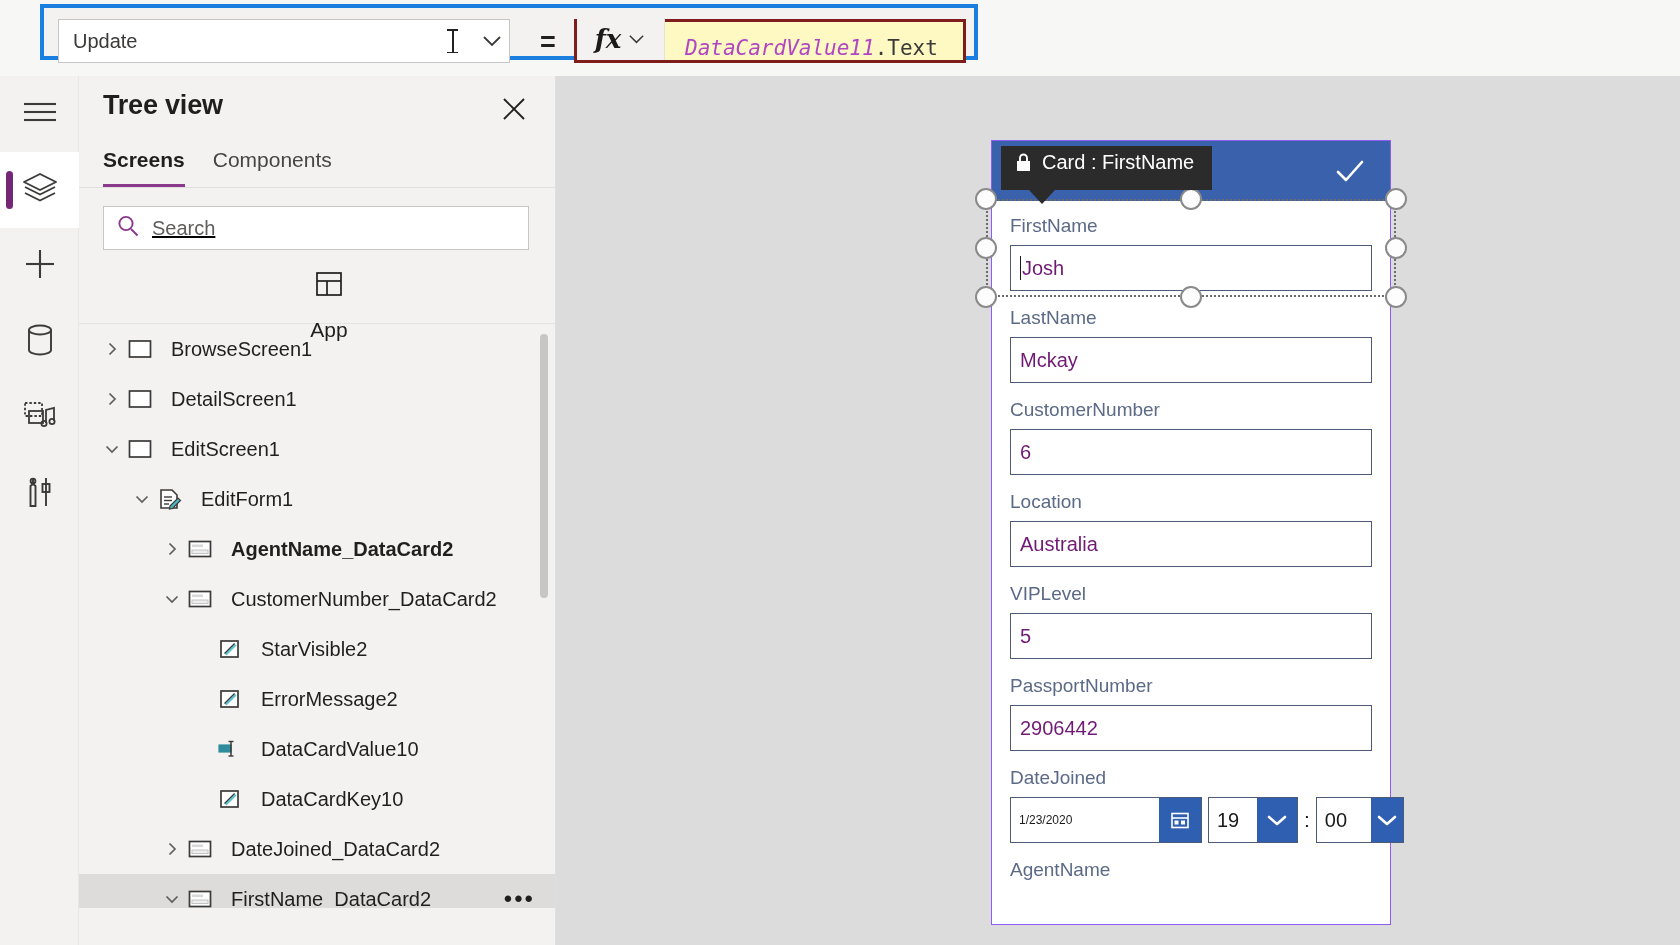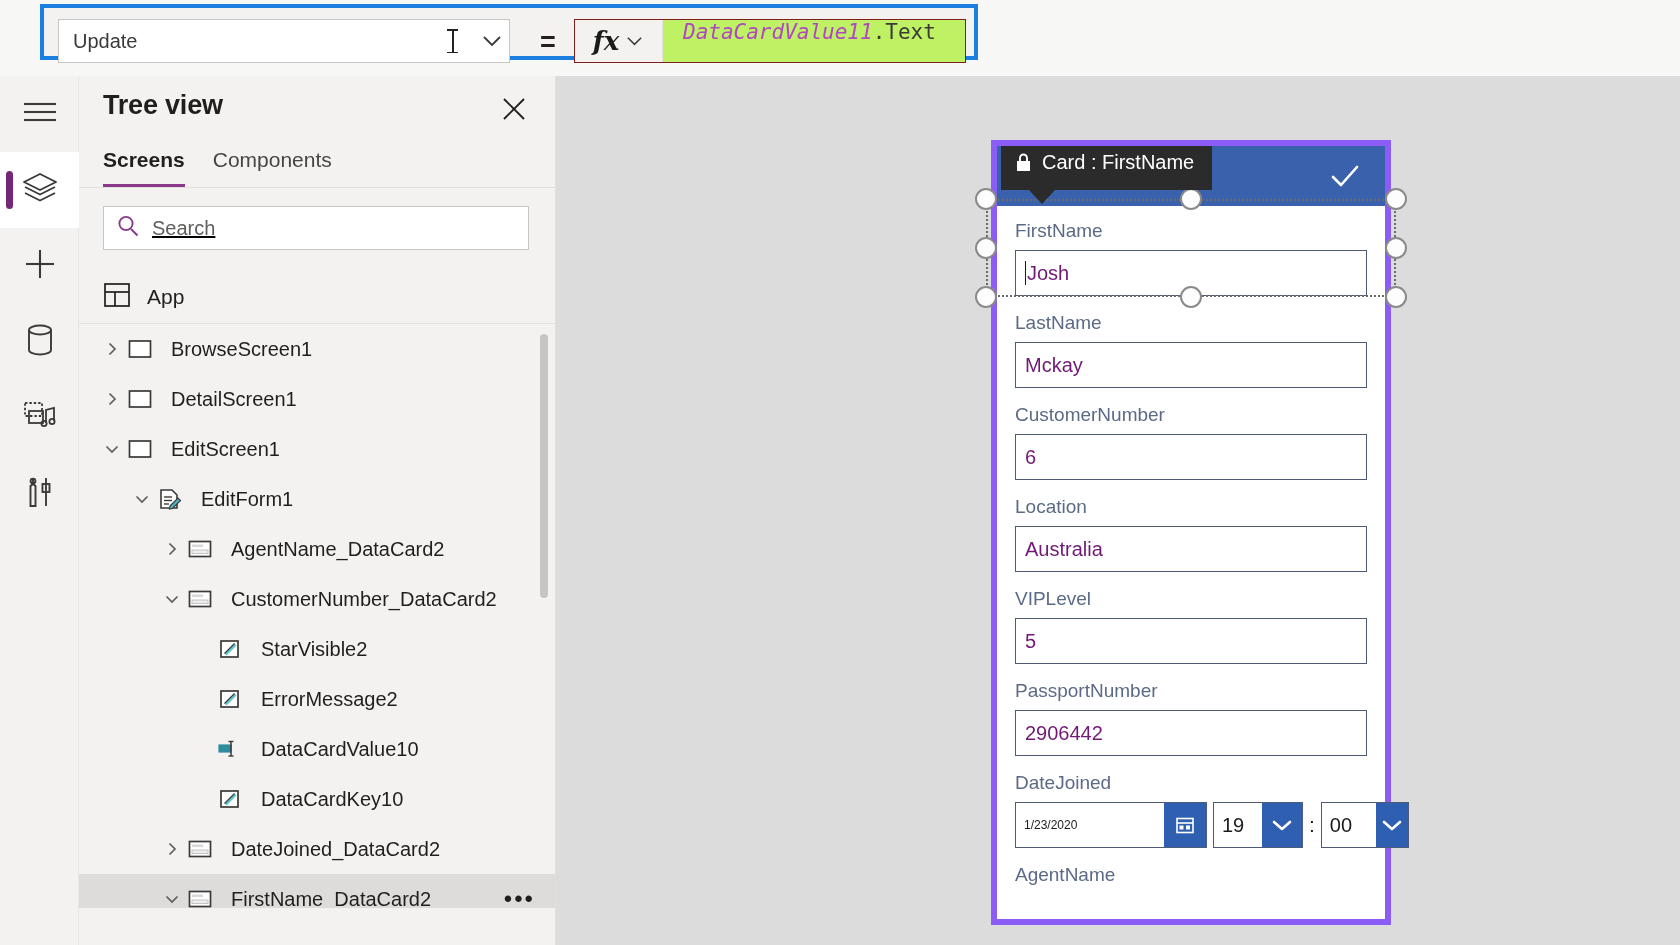--- a/index.html
+++ b/index.html
@@ -45,22 +45,22 @@
     color: #3b3a39;
   }
   .chev-sm svg { display: block; }
   .eq-sign {
     position: absolute; left: 484px; top: 16px; width: 40px; height: 36px;
     font-size: 27px; font-weight: 700; color: #201f1e;
     display: flex; align-items: center; justify-content: center;
   }
   .fx-box {
     position: absolute; left: 530px; top: 11px; width: 392px; height: 44px;
-    background: #bef264; border: 1px solid #7f1d1d;
-    display: flex; align-items: flex-start;
+    background: #fef9c3; border: 3px solid #7f1d1d;
+    display: flex; align-items: flex-end;
   }
   .fx-btn {
     width: 88px; height: 42px; display: flex; align-items: center; justify-content: center;
     gap: 5px; border-right: 1px solid #e3e1df; background: #f3f2f1;
   }
   .fx-glyph {
     font-family: "DejaVu Serif", serif; font-style: italic;
     font-size: 26px; font-weight: 700; color: #1b1a19; line-height: 1;
   }
   .formula-text {
@@ -114,21 +114,21 @@
     height: 3px; background: #8b3a8b;
   }
   .tv-search-wrap { padding: 18px 26px 0 24px; }
   .tv-search {
     height: 44px; background: #fff; border: 1px solid #c8c6c4;
     display: flex; align-items: center; gap: 12px; padding: 0 12px; text-decoration: underline;
   }
   .tv-search .ph { font-size: 20px; color: #605e5c; }
   .tv-app-row {
     margin: 20px 0 0 0; height: 54px; display: flex; align-items: center;
-    gap: 16px; padding-left: 24px; border-bottom: 1px solid #e6e4e2;
+    gap: 16px; padding-left: 24px; border-bottom: 1px solid #e6e4e2; flex-direction: column;
   }
   .tv-app-row .lbl { font-size: 21px; color: #201f1e; }
 
   .tv-scroll { position: relative; height: 584px; overflow: hidden; }
   .tv-track {
     position: absolute; right: 7px; top: 10px; width: 8px; height: 574px;
   }
   .tv-thumb {
     position: absolute; right: 0; top: 0; width: 8px; height: 264px;
     background: #c8c6c4; border-radius: 4px;
@@ -152,21 +152,21 @@
     font-size: 24px; letter-spacing: 2px; color: #201f1e; line-height: 1;
   }
 
   
   .canvas {
     position: absolute; left: 556px; top: 76px; width: 1124px; height: 869px;
     background: #dcdcdc;
   }
   .form-card {
     position: absolute; left: 435px; top: 64px; width: 400px; height: 785px;
-    background: #ffffff; border: 6px solid #8b5cf6;
+    background: #ffffff; border: 1px solid #8b5cf6;
   }
   .form-head { height: 60px; background: #3a62ac; position: relative; }
   .head-check {
     position: absolute; right: 22px; top: 12px; width: 36px; height: 36px;
     color: #ffffff;
   }
   .form-body { padding: 0 18px; }
   .field { margin-top: 16px; }
   .field:first-child { margin-top: 14px; }
   .f-label {
@@ -436,21 +436,21 @@
                 <g stroke="#3b3a39" stroke-width="1.4">
                   <line x1="7" y1="9" x2="15" y2="9"></line>
                   <line x1="7" y1="12.5" x2="15" y2="12.5"></line>
                   <line x1="7" y1="16" x2="12" y2="16"></line>
                 </g>
                 <path d="M13 18 L21 10 L23.5 12.5 L15.5 20.5 L12.5 21 Z" fill="#4db6c4" stroke="#3b3a39" stroke-width="1.2"></path>
               </svg>
             </span>
             <span class="nlabel">EditForm1</span>
           </div>
-          <div class="node" style="padding-left: 78px;">
+          <div class="node" style="padding-left: 78px; font-weight: bold;">
             <span class="twisty">
               <svg width="14" height="14" viewBox="0 0 14 14" fill="none">
                 <path d="M4.5 1.5 L10 7 L4.5 12.5" stroke="#605e5c" stroke-width="1.7"></path>
               </svg>
             </span>
             <span class="nicon">
               <svg width="26" height="22" viewBox="0 0 26 22" fill="none">
                 <rect x="2.5" y="3.5" width="21" height="15" stroke="#3b3a39" stroke-width="1.7" fill="#fff"></rect>
                 <rect x="5" y="6.5" width="11" height="2.6" fill="#d8d8d8"></rect>
                 <rect x="5" y="12" width="16" height="3.6" fill="#eeeeee" stroke="#bdbdbd" stroke-width="0.9"></rect>

